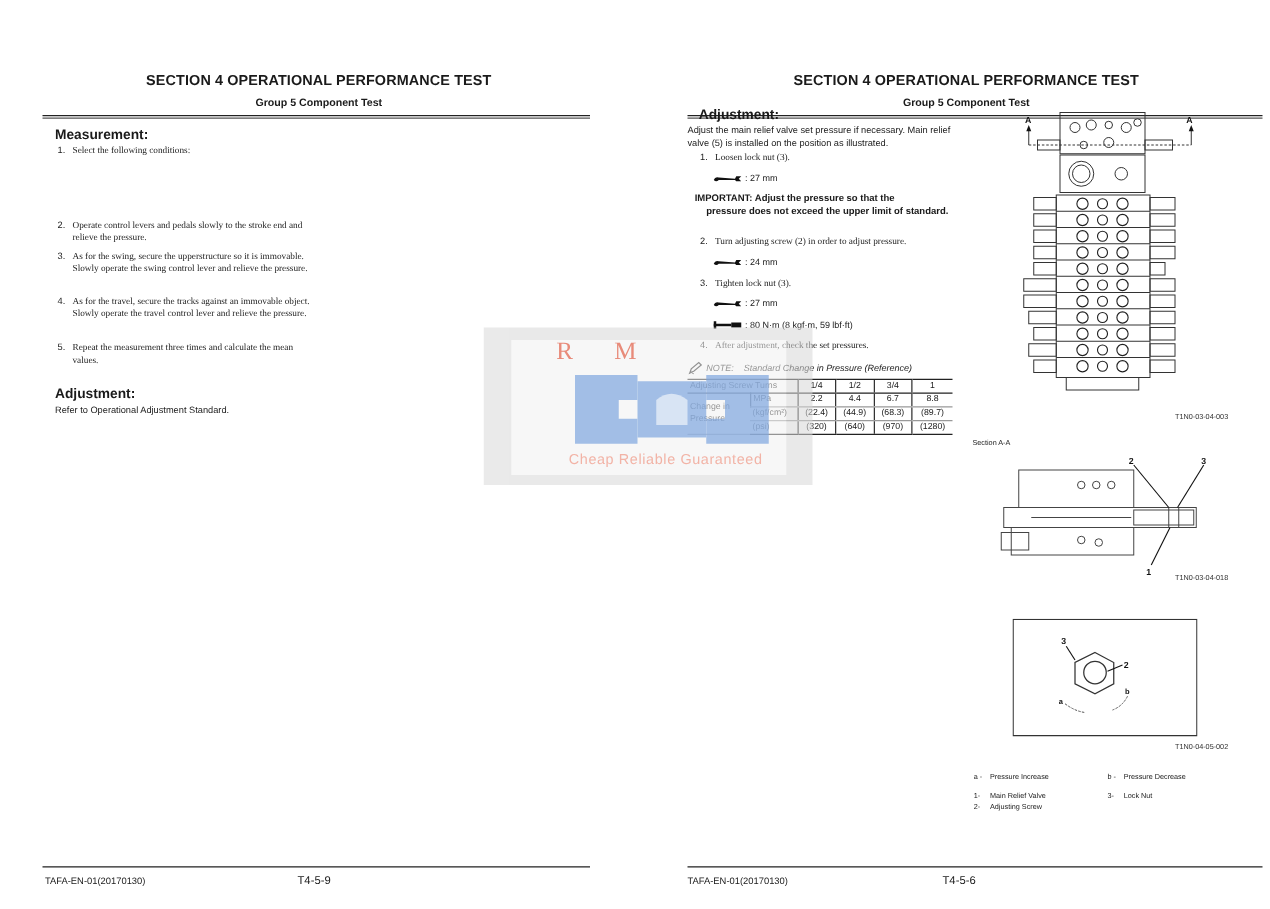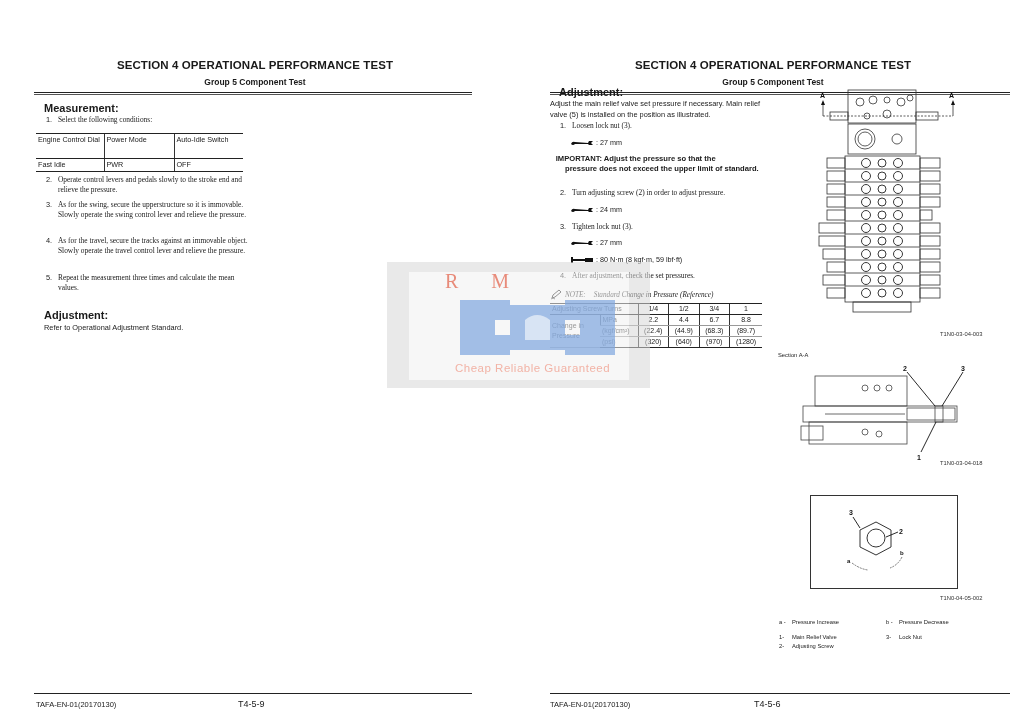--- a/index.html
+++ b/index.html
@@ -41,21 +41,21 @@
   table.cond tr.r1 td { border-top: 1px solid #222; border-bottom: 1px solid #222; height: 25px; }
   table.cond tr.r2 td { border-bottom: 1.5px solid #222; height: 12px; }
 
   .tool-line { position: absolute; font-size: 7.2px; display: flex; align-items: center; }
   .tool-line svg { margin-right: 2px; }
 
   .important { position: absolute; left: 550px; top: 154px; width: 210px; font-size: 7.6px; font-weight: bold; line-height: 10px; }
   .important .tag { display: inline-block; width: 52px; text-align: right; }
   .important .rest { padding-left: 15px; }
 
-  .note { position: absolute; left: 550px; top: 289px; font-size: 7.2px; font-style: italic; display: flex; align-items: center; font-family: Liberation Serif, serif; }
+  .note { position: absolute; left: 550px; top: 289px; font-size: 7.2px; font-style: italic; display: flex; align-items: center; }
   .note .lbl { margin-right: 8px; }
 
   table.ref { position: absolute; left: 550px; top: 303px; width: 212px; border-collapse: collapse; font-size: 7px; }
   table.ref td { border-left: 1px solid #333; padding: 0 2px; height: 10.5px; line-height: 10px; text-align: center; }
   table.ref td:first-child { border-left: none; }
   table.ref tr.hr td { border-top: 1px solid #222; border-bottom: 1px solid #222; }
   table.ref tr.last td { border-bottom: 1.5px solid #222; }
   table.ref td.lft { text-align: left; }
   table.ref td.rowlbl { text-align: left; vertical-align: middle; border-bottom: 1.5px solid #222; }
   table.ref tr.mid td { border-bottom: 1px solid #999; }
@@ -76,34 +76,20 @@
   <div class="hdr-sub">Group 5 Component Test</div>
   <div class="hdr-rule"></div>
 
   <div class="heading" style="left:44px; top:86px;">Measurement:</div>
 
   <div class="step" style="left:46px; top:99px; width:210px;">
     <span class="num">1.</span>
     <span class="body">Select the following conditions:</span>
   </div>
 
-  <table class="cond">
-    <tbody>
-        <tr class="r1">
-      <td style="width:68px;">Engine Control Dial</td>
-      <td style="width:70px;">Power Mode</td>
-      <td>Auto-Idle Switch</td>
-    </tr>
-    <tr class="r2">
-      <td>Fast Idle</td>
-      <td>PWR</td>
-      <td>OFF</td>
-    </tr>
-  </tbody>
-    </table>
 
   <div class="step" style="left:46px; top:159px; width:200px;">
     <span class="num">2.</span>
     <span class="body">Operate control levers and pedals slowly to the stroke end and relieve the pressure.</span>
   </div>
   <div class="step" style="left:46px; top:184px; width:202px;">
     <span class="num">3.</span>
     <span class="body">As for the swing, secure the upperstructure so it is immovable. Slowly operate the swing control lever and relieve the pressure.</span>
   </div>
   <div class="step" style="left:46px; top:220px; width:202px;">

